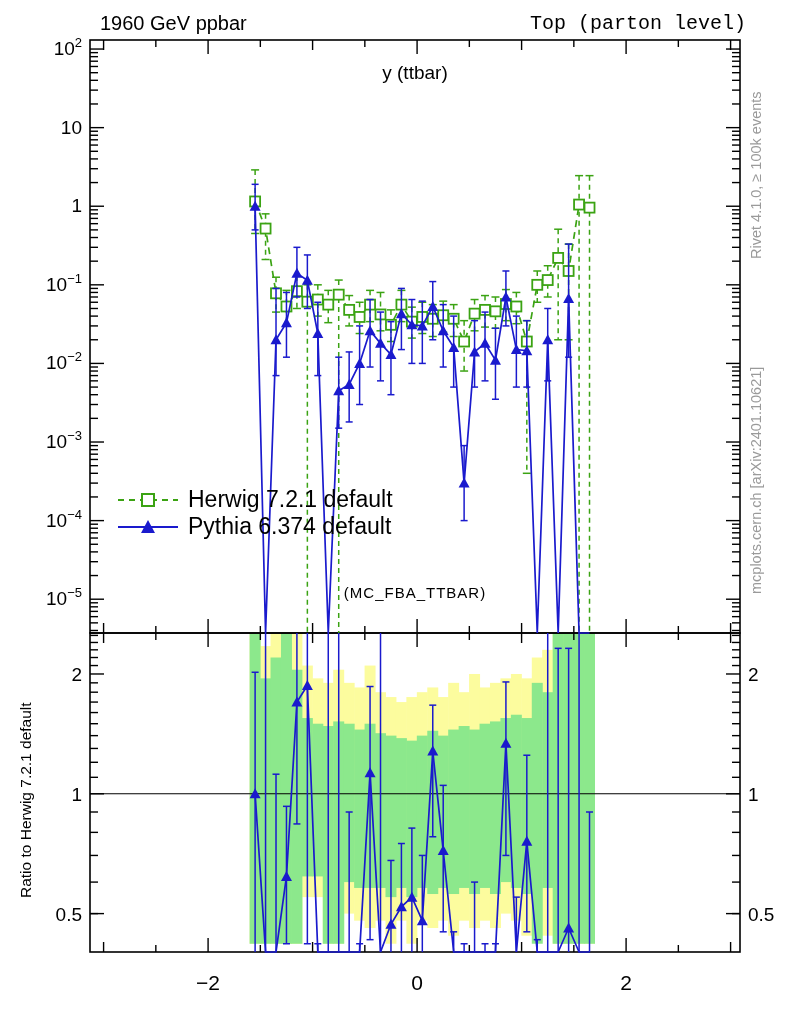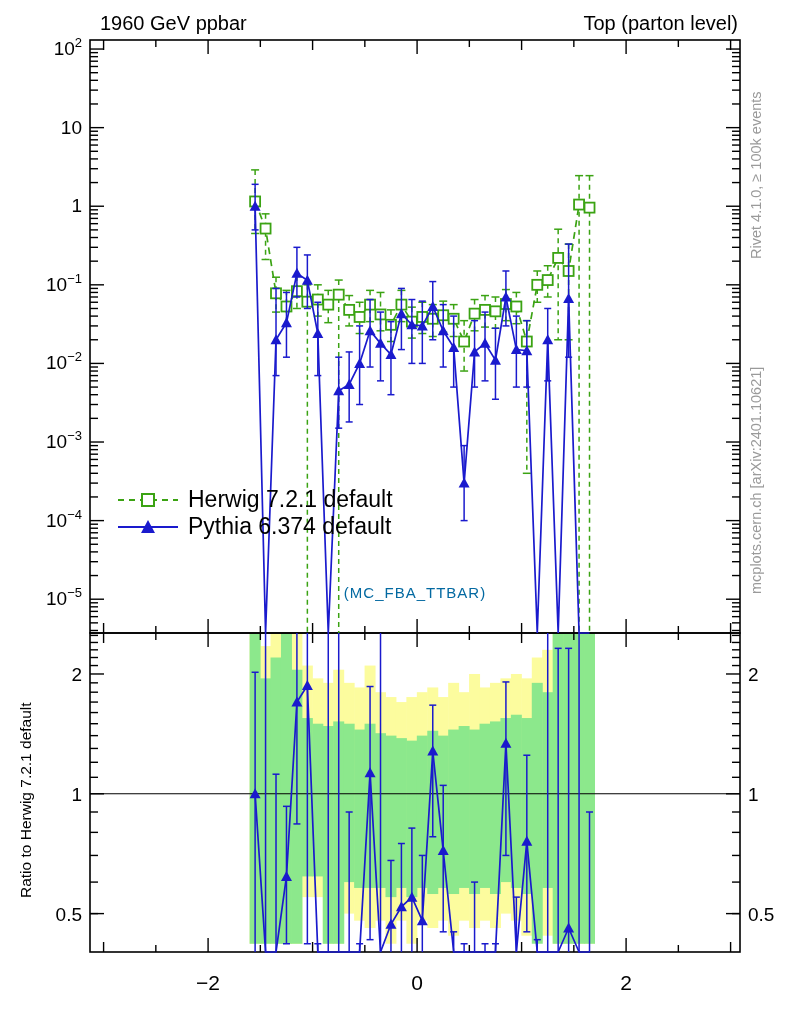--- a/index.html
+++ b/index.html
@@ -1,23 +1,23 @@
 <!DOCTYPE html>
 <html><head>
 <meta charset="utf-8">
 <style>
   html,body{margin:0;padding:0;background:#fff;}
   .page{position:relative;width:786px;height:1024px;background:#fff;overflow:hidden;
         font-family:"Liberation Sans",sans-serif;color:#000;}
   .hdr{position:absolute;top:12px;font-size:20px;white-space:nowrap;}
   .hdr-left{left:100px;}
-  .hdr-right{right:48px;}
+  .hdr-right{right:40px;font-family:Liberation Mono, monospace;}
   .plot-title{position:absolute;left:90px;width:650px;top:62px;text-align:center;font-size:19px;}
   .watermark{position:absolute;left:90px;width:650px;top:584px;text-align:center;
-             font-size:15px;color:#0369a1;letter-spacing:1px;}
+             font-size:15px;color:#000000;letter-spacing:1px;}
   .vtext{position:absolute;writing-mode:vertical-rl;transform:rotate(180deg);
          white-space:nowrap;display:flex;align-items:center;justify-content:center;}
   .side-label{color:#9a9a9a;font-size:14.5px;left:746px;width:20px;}
   .rivet{top:25px;height:300px;}
   .mcplots{top:325px;height:310px;}
   .ratio-ylabel{left:16px;width:20px;top:650px;height:300px;font-size:15.5px;color:#000;}
   .legend{position:absolute;left:116px;top:486px;}
   .legend-row{display:flex;align-items:center;height:27px;}
   .legend-row svg{margin-right:8px;}
   .legend-row span{font-size:23px;}
@@ -687,20 +687,21 @@
         <path d="M 411.86495176848877 891.6301335637382 L 417.36495176848877 901.6301335637382 L 406.36495176848877 901.6301335637382 Z" fill="#1a1acd"></path>
         <path d="M 422.3151125401929 915.1606927974892 L 427.8151125401929 925.1606927974892 L 416.8151125401929 925.1606927974892 Z" fill="#1a1acd"></path>
         <path d="M 432.7652733118971 745.6235429598628 L 438.2652733118971 755.6235429598628 L 427.2652733118971 755.6235429598628 Z" fill="#1a1acd"></path>
         <path d="M 443.2154340836013 845.0757125869312 L 448.7154340836013 855.0757125869312 L 437.7154340836013 855.0757125869312 Z" fill="#1a1acd"></path>
         <path d="M 505.91639871382637 737.705326664537 L 511.41639871382637 747.705326664537 L 500.41639871382637 747.705326664537 Z" fill="#1a1acd"></path>
         <path d="M 526.8167202572347 835.7301485495041 L 532.3167202572347 845.7301485495041 L 521.3167202572347 845.7301485495041 Z" fill="#1a1acd"></path>
         <path d="M 568.6173633440515 922.5171574467597 L 574.1173633440515 932.5171574467597 L 563.1173633440515 932.5171574467597 Z" fill="#1a1acd"></path>
       </g>
     </svg>
 
+  <div class="plot-title">y (ttbar)</div>
 
   <div class="legend">
     <div class="legend-row">
       <svg width="64" height="18">
         <line x1="2" y1="9" x2="62" y2="9" stroke="#3ba313" stroke-width="2" stroke-dasharray="6 5"></line>
         <rect x="26" y="3" width="12" height="12" fill="#fff" stroke="#3ba313" stroke-width="2"></rect>
       </svg>
       <span>Herwig 7.2.1 default</span>
     </div>
     <div class="legend-row">

